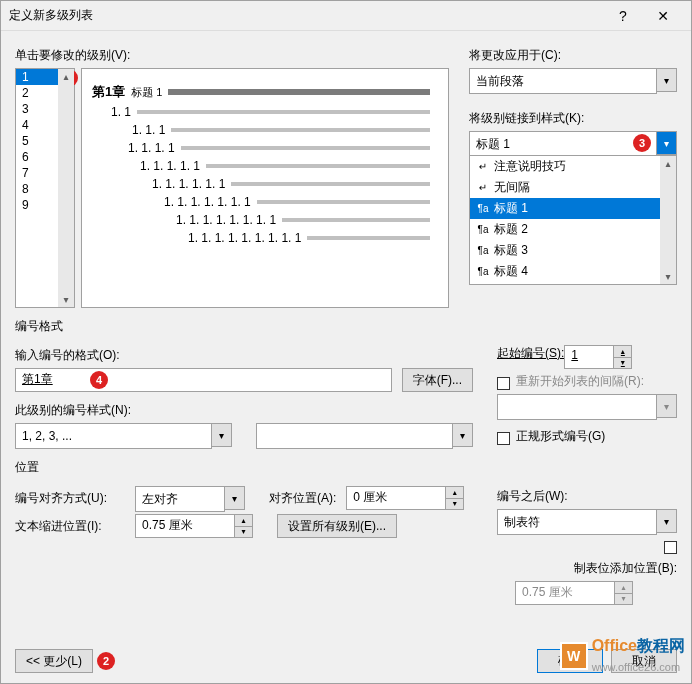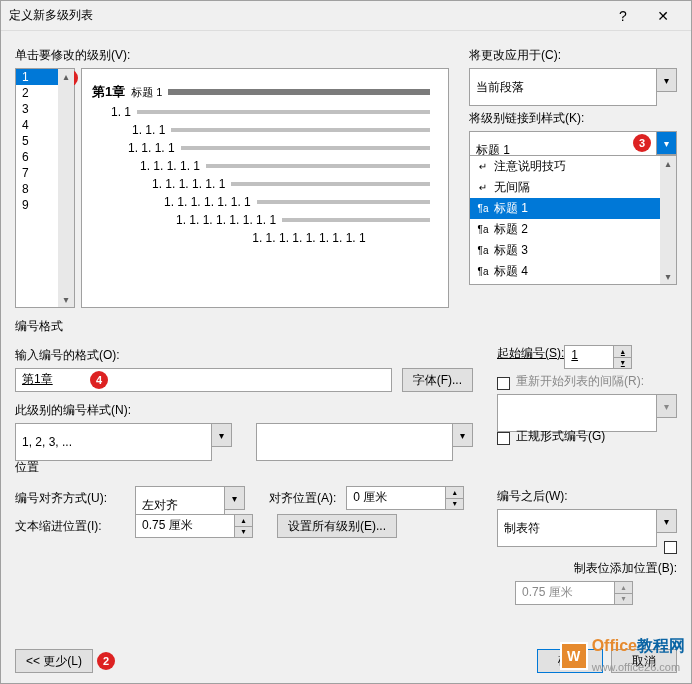--- a/index.html
+++ b/index.html
@@ -20,21 +20,21 @@
     .level-item.sel { background: #0078d7; color: #fff; }
     .scroll-stub { position: absolute; right: 0; top: 0; bottom: 0; width: 16px; background: #e8e8e8; display:flex; flex-direction:column; justify-content:space-between; align-items:center; padding:2px 0;}
     .scroll-arrow { font-size:10px; color:#606060; }
     .preview { flex: 1; border: 1px solid #a0a0a0; background: #fff; padding: 10px 18px 10px 10px; overflow: hidden; }
     .pv-line { display:flex; align-items:center; gap:6px; margin:4px 0; }
     .pv-num { white-space: pre; font-size:12px; }
     .pv-bar { flex:1; height:6px; background:#7b7b7b; }
     .pv-bar.light { background:#c0c0c0; height:4px; }
     .pv-h1 { font-weight:bold; font-size:13px; }
     .combo { display:flex; height:24px; }
-    .combo-input { flex:1; border:1px solid #a0a0a0; background:#fff; padding:18px 6px; display:flex; align-items:center; }
+    .combo-input { flex:1; border:1px solid #a0a0a0; background:#fff; padding:12px 6px; display:flex; align-items:center; }
     .combo-btn { width:20px; border:1px solid #a0a0a0; border-left:none; background:#e1e1e1; display:flex; align-items:center; justify-content:center; font-size:10px; }
     .dropdown-list { border:1px solid #a0a0a0; background:#fff; margin-top:0; height:130px; overflow:hidden; position:relative; }
     .dd-item { padding:2px 6px; display:flex; gap:4px; align-items:center; }
     .dd-item.sel { background:#0078d7; color:#fff; }
     .dd-sym { font-size:10px; width:14px; text-align:center; }
     .fieldset { margin-top:10px; }
     .fieldset-title { margin-bottom:6px; }
     .input-row { display:flex; gap:10px; align-items:flex-end; margin-top:4px; }
     .text-input { border:1px solid #a0a0a0; background:#fff; height:24px; padding:2px 6px; }
     .btn { border:1px solid #a0a0a0; background:#e1e1e1; padding:3px 10px; height:24px; display:inline-flex; align-items:center; }
@@ -119,21 +119,21 @@
                 <span class="pv-bar light"></span>
               </div>
             <div class="pv-line" style="margin-left:72px;">
                 <span class="pv-num">1. 1. 1. 1. 1. 1. 1</span>
                 <span class="pv-bar light"></span>
               </div>
             <div class="pv-line" style="margin-left:84px;">
                 <span class="pv-num">1. 1. 1. 1. 1. 1. 1. 1</span>
                 <span class="pv-bar light"></span>
               </div>
-            <div class="pv-line" style="margin-left:96px;flex-direction:column;">
+            <div class="pv-line" style="margin-left:96px;">
                 <span class="pv-num">1. 1. 1. 1. 1. 1. 1. 1. 1</span>
                 <span class="pv-bar light"></span>
               </div>
           </div>
         </div>
       </div>
       <div class="right-col">
         <span class="label">将更改应用于(C):</span>
         <div class="combo">
           <div class="combo-input">当前段落</div>

